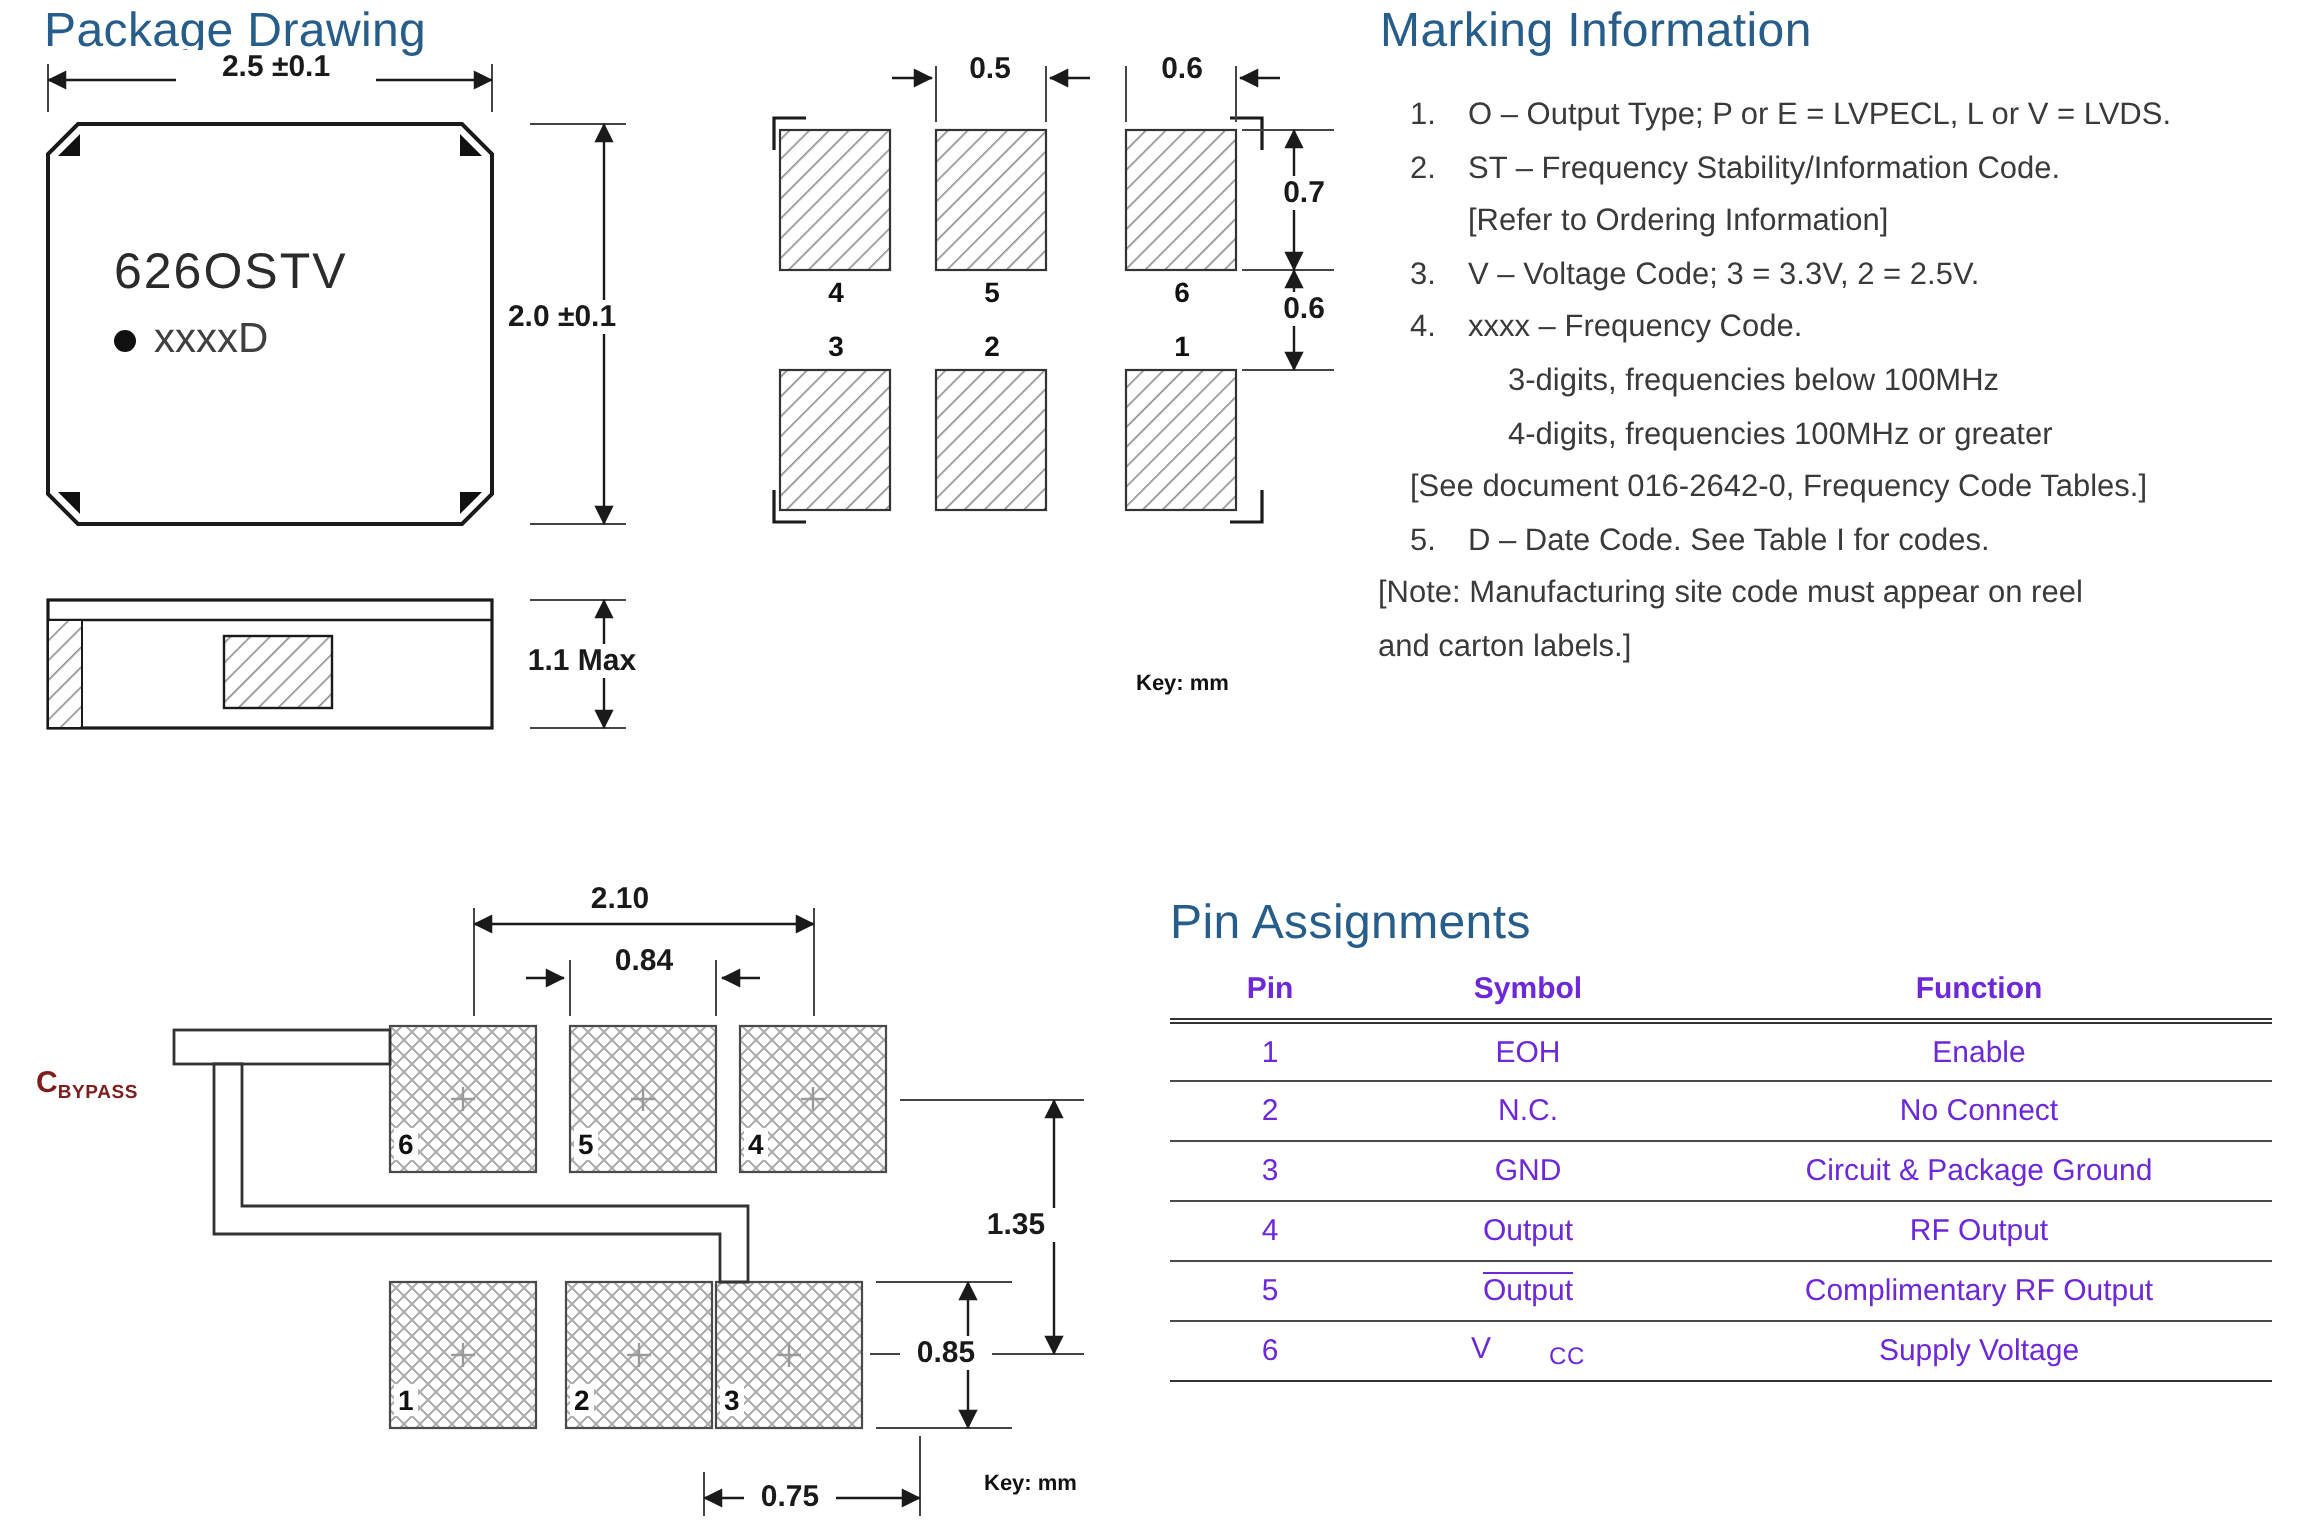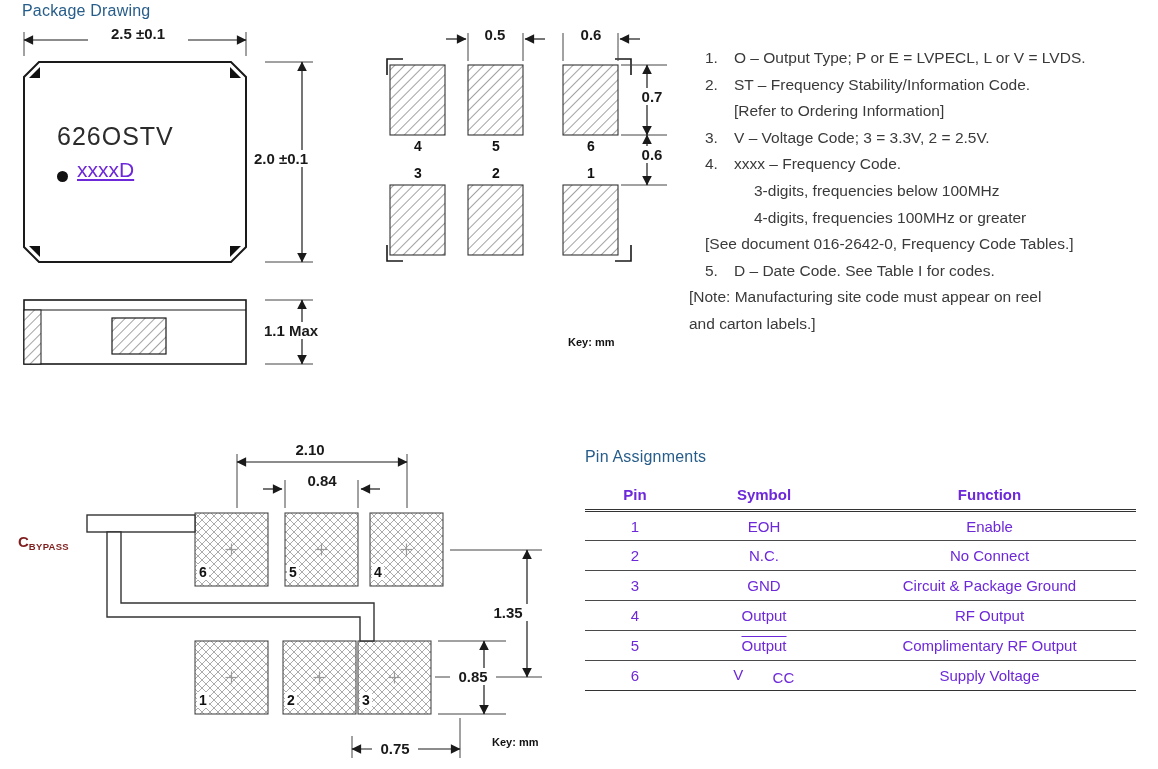--- a/index.html
+++ b/index.html
@@ -1,43 +1,43 @@
 <!DOCTYPE html>
 <html><head>
 <meta charset="utf-8">
 <style>
   * { margin:0; padding:0; box-sizing:border-box; }
   html,body { background:#ffffff; }
   body { font-family:"Liberation Sans", sans-serif; }
   .page { position:relative; width:1158px; height:769px; background:#fff; overflow:hidden; }
   .abs { position:absolute; }
-  .sec-title { position:absolute; font-size:16px; font-weight:400; color:#275d8a; letter-spacing:.2px; white-space:nowrap; }
+  .sec-title { position:absolute; font-size:24px; font-weight:400; color:#275d8a; letter-spacing:.2px; white-space:nowrap; }
   .dim { position:absolute; font-size:15px; font-weight:bold; color:#1a1a1a; text-align:center; background:#fff; line-height:17px; white-space:nowrap; }
   .padnum { position:absolute; width:22px; font-size:14px; font-weight:bold; color:#111; text-align:center; line-height:17px; }
   .padnum2 { position:absolute; font-size:14px; font-weight:bold; color:#111; background:#fff; padding:0 2px; line-height:16px; }
   .key { position:absolute; font-size:11px; font-weight:bold; color:#111; white-space:nowrap; }
   .mark1 { position:absolute; font-size:25px; color:#2b2b2b; letter-spacing:1px; white-space:nowrap; }
-  .mark2 { position:absolute; display:flex; align-items:flex-end; gap:9px; font-size:21px; color:#6d28d9;text-decoration:underline; }
+  .mark2 { position:absolute; display:flex; align-items:center; gap:9px; font-size:21px; color:#404040; }
   .dot { width:11px; height:11px; border-radius:50%; background:#111; }
   .cb { position:absolute; font-size:15px; font-weight:bold; color:#7f1d1d; white-space:nowrap; }
   .cb .bp { font-size:9.5px; vertical-align:-3px; letter-spacing:.3px; }
   .mi { position:absolute; left:688px; top:45px; width:472px; font-size:15.5px; color:#3a3a3a; }
   .mi-line { line-height:26.6px; white-space:nowrap; }
   .mi-line.n { padding-left:17px; }
   .mi-num { display:inline-block; width:29px; }
   .mi-line.sub1 { padding-left:46px; }
   .mi-line.sub2 { padding-left:66px; }
   .mi-line.bracket { padding-left:17px; }
   .mi-line.note { padding-left:1px; }
   .pin-table { position:absolute; left:585px; top:483px; width:551px; border-collapse:collapse; table-layout:fixed; font-size:15px; color:#6d28d9; }
   .pin-table th { font-weight:bold; text-align:center; padding:3px 0 6px; border-bottom:3px double #333; }
   .pin-table td { text-align:center; height:30px; border-bottom:1px solid #4a4a4a; }
   .pin-table tr.last td { border-bottom:1.5px solid #333; }
   .ovl { text-decoration:overline; }
-  .subsc { font-size:15px; vertical-align:-3px; letter-spacing:.3px;margin-left:29px; }
+  .subsc { font-size:12px; vertical-align:-3px; letter-spacing:.3px;margin-left:29px; }
   
   .dimline { stroke:#1a1a1a; stroke-width:1.2; }
   .ext { stroke:#444; stroke-width:1; }
   .ext2 { stroke:#444; stroke-width:1; }
   .crn { stroke:#1a1a1a; stroke-width:1.6; fill:none; }
 </style>
 </head>
 <body>
 
 <div class="page">
@@ -136,20 +136,21 @@
   <span class="dim" style="left:637px; top:146px; width:30px">0.6</span>
 
   <span class="padnum" style="left:407px; top:138px">4</span>
   <span class="padnum" style="left:485px; top:138px">5</span>
   <span class="padnum" style="left:580px; top:138px">6</span>
   <span class="padnum" style="left:407px; top:165px">3</span>
   <span class="padnum" style="left:485px; top:165px">2</span>
   <span class="padnum" style="left:580px; top:165px">1</span>
   <span class="key" style="left:568px; top:336px">Key:  mm</span>
 
+  <h2 class="sec-title" style="left:690px; top:2px">Marking Information</h2>
   <div class="mi">
     <div class="mi-line n"><span class="mi-num">1.</span><span>O – Output Type; P or E = LVPECL, L or V = LVDS.</span></div>
     <div class="mi-line n"><span class="mi-num">2.</span><span>ST – Frequency Stability/Information Code.</span></div>
     <div class="mi-line sub1"><span>[Refer to Ordering Information]</span></div>
     <div class="mi-line n"><span class="mi-num">3.</span><span>V – Voltage Code; 3 = 3.3V, 2 = 2.5V.</span></div>
     <div class="mi-line n"><span class="mi-num">4.</span><span>xxxx – Frequency Code.</span></div>
     <div class="mi-line sub2"><span>3-digits, frequencies below 100MHz</span></div>
     <div class="mi-line sub2"><span>4-digits, frequencies 100MHz or greater</span></div>
     <div class="mi-line bracket"><span>[See document 016-2642-0, Frequency Code Tables.]</span></div>
     <div class="mi-line n"><span class="mi-num">5.</span><span>D – Date Code.  See Table I for codes.</span></div>

